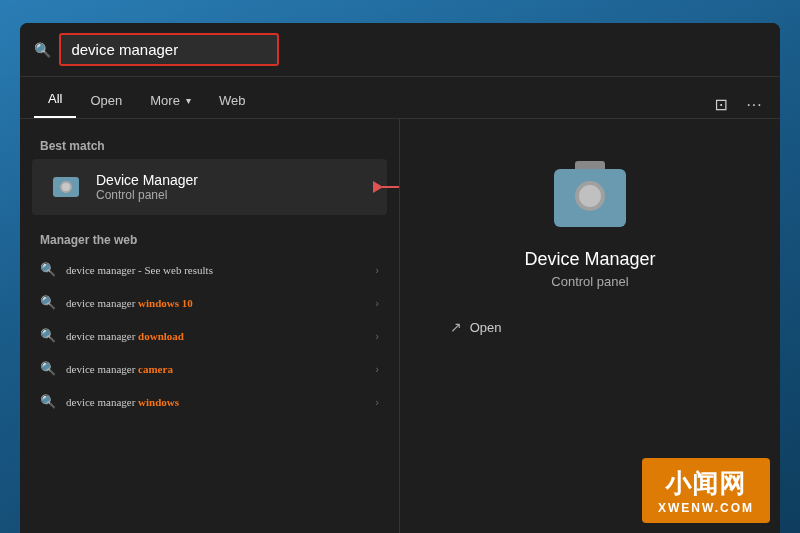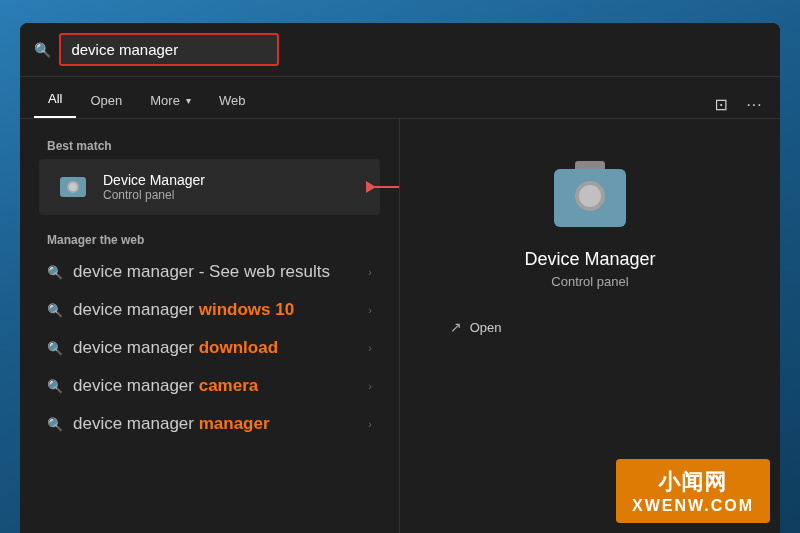--- a/index.html
+++ b/index.html
@@ -104,21 +104,21 @@
     
     .main-content {
       display: flex;
       flex: 1;
       overflow: hidden;
     }
 
     
     .left-panel {
       width: 380px;
-      padding: 14px 11px;
+      padding: 14px 4px;
       overflow-y: auto;
       border-right: 1px solid #333;
     }
 
     .section-label {
       padding: 6px 16px 6px 16px;
       font-size: 12px;
       color: #aaa;
       font-weight: 600;
       text-transform: none;
@@ -226,22 +226,23 @@
     .web-item-icon {
       color: #aaa;
       font-size: 13px;
       margin-right: 10px;
       width: 16px;
       text-align: center;
     }
 
     .web-item-text {
       flex: 1;
-      font-size: 17px;
+      font-size: 11px;
       color: #ccc;
+      font-family: Liberation Serif, serif;
     }
 
     .web-item-text strong {
       color: #f97316;
       font-weight: 600;
     }
 
     .web-item-chevron {
       color: #666;
       font-size: 11px;
@@ -334,26 +335,26 @@
       right: 10px;
       background: rgba(255,140,0,0.85);
       color: #fff;
       padding: 8px 16px;
       border-radius: 4px;
       text-align: center;
       font-weight: bold;
     }
 
     .watermark-main {
-      font-size: 22px;
+      font-size: 26px;
       letter-spacing: 1px;
     }
 
     .watermark-sub {
-      font-size: 16px;
+      font-size: 12px;
       letter-spacing: 2px;
     }
 
     
     .left-panel::-webkit-scrollbar { width: 4px; }
     .left-panel::-webkit-scrollbar-track { background: transparent; }
     .left-panel::-webkit-scrollbar-thumb { background: #444; border-radius: 2px; }
   </style>
 </head>
 <body>
@@ -433,21 +434,21 @@
         </div>
 
         <div class="web-item">
           <span class="web-item-icon">🔍</span>
           <span class="web-item-text">device manager <strong>camera</strong></span>
           <span class="web-item-chevron">›</span>
         </div>
 
         <div class="web-item">
           <span class="web-item-icon">🔍</span>
-          <span class="web-item-text">device manager <strong>manager</strong></span>
+          <span class="web-item-text">device manager <strong>windows</strong></span>
           <span class="web-item-chevron">›</span>
         </div>
       </div>
     </div>
 
     <div class="right-panel">
       <div class="right-icon-large">
         <div class="dm-large-top"></div>
         <div class="dm-large-body"></div>
         <div class="dm-large-lens"></div>

